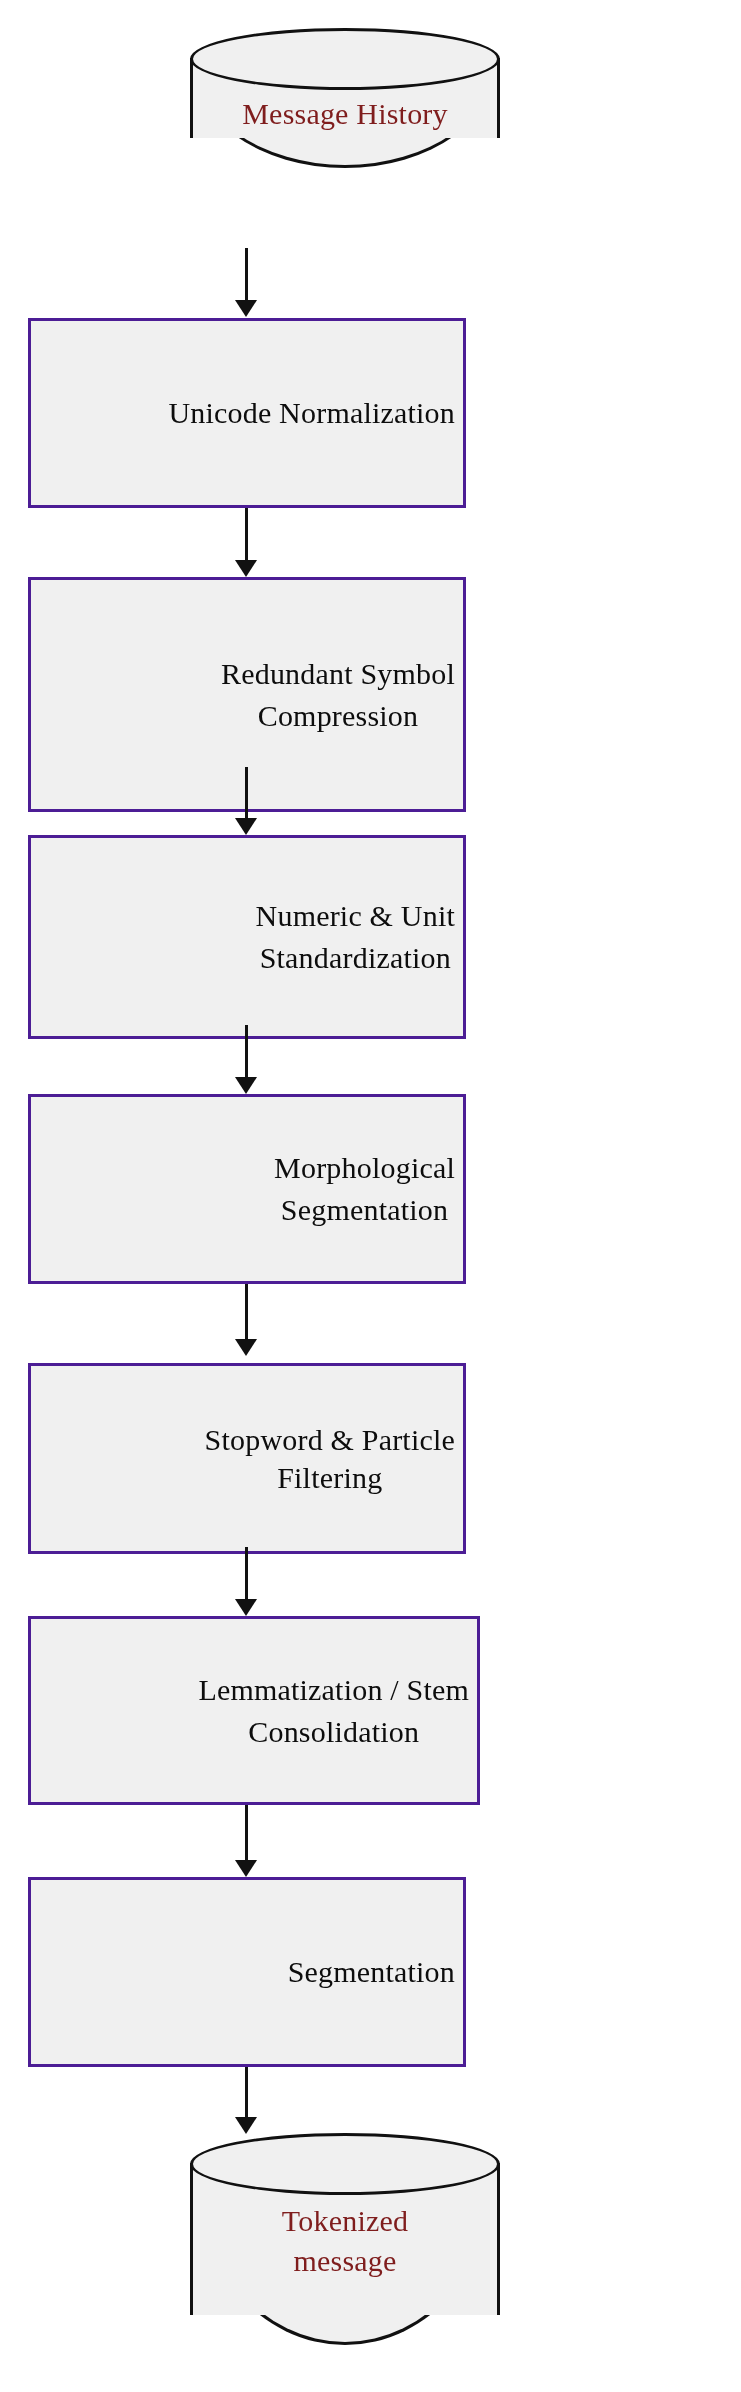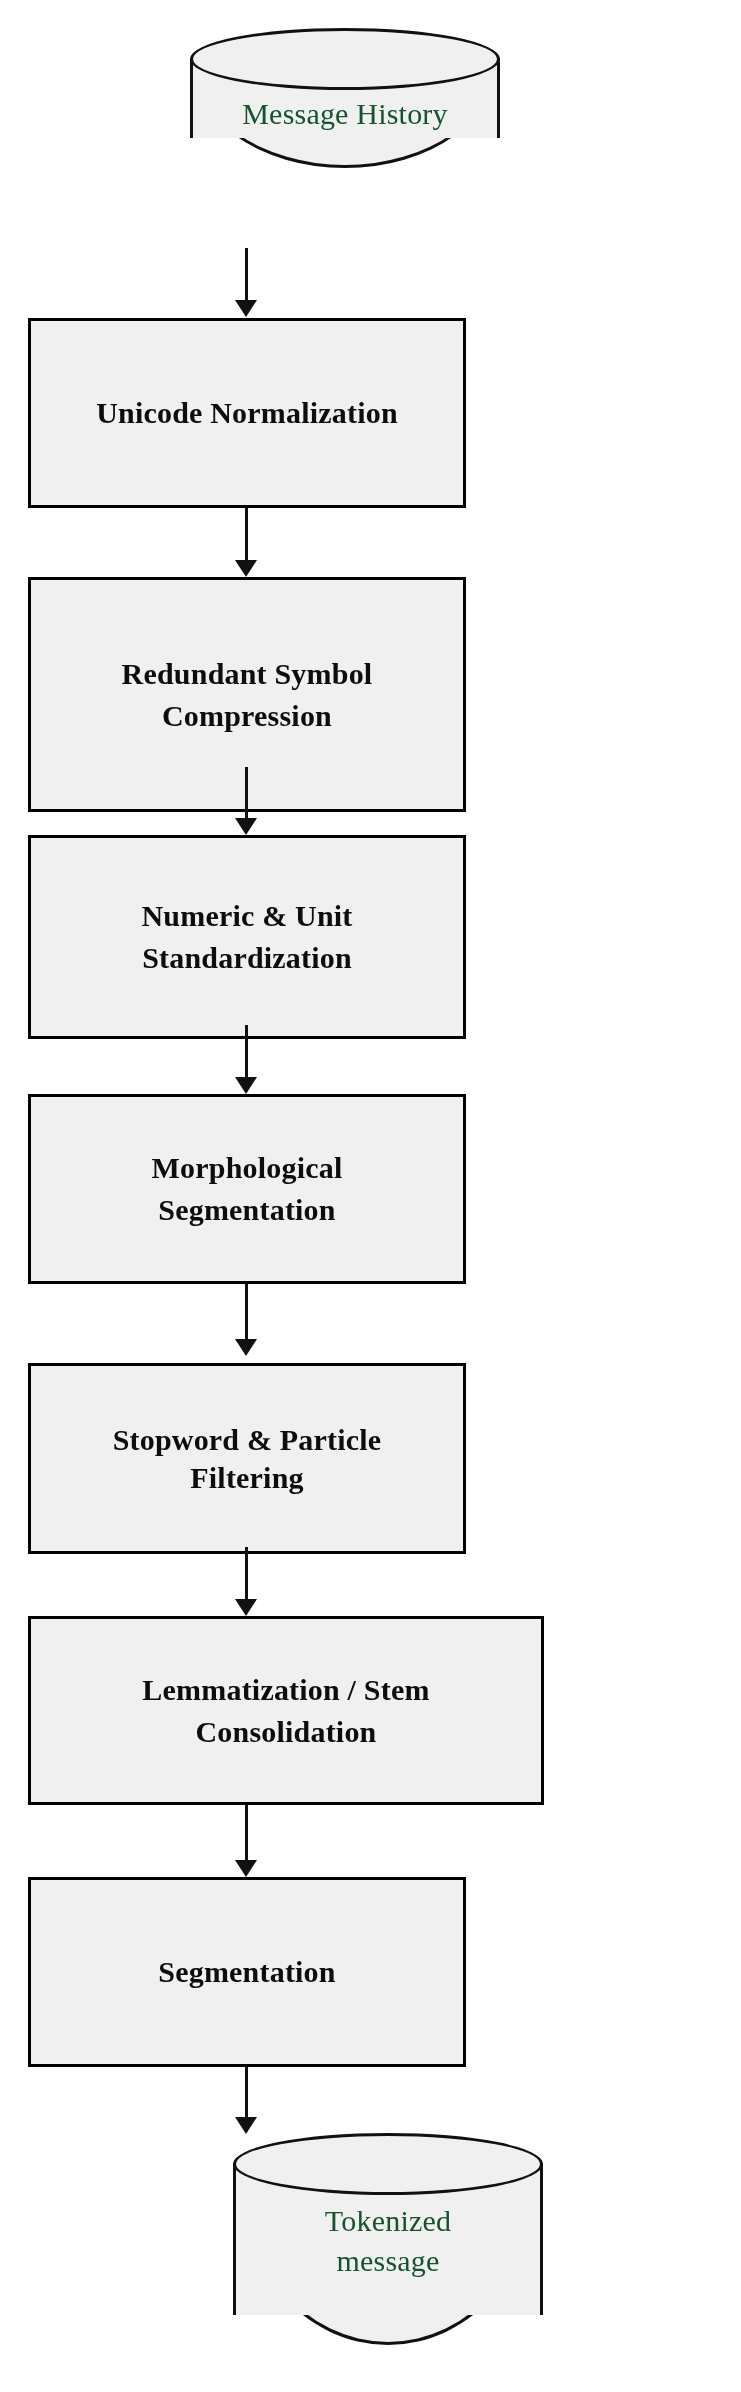--- a/index.html
+++ b/index.html
@@ -56,38 +56,37 @@
     box-sizing: border-box;
     background: #f0f0f0;
     border: 3px solid #111111;
     border-radius: 50% / 50%;
   }
   .cyl-label {
     position: absolute;
     left: 0;
     right: 0;
     text-align: center;
-    color: #14532d;
+    color: #7f1d1d;
     font-size: 30px;
     line-height: 40px;
     letter-spacing: 0.2px;
     white-space: pre-line;
     z-index: 5;
   }
 
   
   .proc-box {
     position: absolute;
     box-sizing: border-box;
     background: #f0f0f0;
-    border: 3px solid #000000;
+    border: 3px solid #4c1d95;
     display: flex;
     align-items: center;
-    justify-content: center;
-    font-weight: bold;
+    justify-content: flex-end;
   }
   .proc-label {
     text-align: center;
     color: #0d0d0d;
     font-size: 30px;
     line-height: 42px;
     white-space: pre-line;
     letter-spacing: 0.2px;
     padding: 0 8px;
   }
@@ -157,36 +156,36 @@
   <div class="arrow-head" style="left:235px; top:1339px;"></div>
 
   <div class="proc-box tight" style="left:28px; top:1356px; width:438px; height:191px;margin-top:7px;">
     <div class="proc-label">Stopword &amp; Particle
 Filtering</div>
   </div>
 
   <div class="arrow" style="left:245px; top:1547px; height:52px;"></div>
   <div class="arrow-head" style="left:235px; top:1599px;"></div>
 
-  <div class="proc-box" style="left:28px; top:1616px; width:516px; height:189px;">
+  <div class="proc-box" style="left:28px; top:1616px; width:452px; height:189px;">
     <div class="proc-label">Lemmatization / Stem
 Consolidation</div>
   </div>
 
   <div class="arrow" style="left:245px; top:1805px; height:55px;"></div>
   <div class="arrow-head" style="left:235px; top:1860px;"></div>
 
   <div class="proc-box" style="left:28px; top:1877px; width:438px; height:190px;">
     <div class="proc-label">Segmentation</div>
   </div>
 
   <div class="arrow" style="left:245px; top:2067px; height:50px;"></div>
   <div class="arrow-head" style="left:235px; top:2117px;"></div>
 
-  <div class="cylinder" style="left:190px; top:2133px; width:310px; height:212px;margin-left:43px;">
+  <div class="cylinder" style="left:190px; top:2133px; width:310px; height:212px;">
     <div class="cyl-bottom" style="top:30px; height:182px;"></div>
     <div class="cyl-body" style="top:30px; height:152px;"></div>
     <div class="cyl-top" style="top:0px; height:62px;"></div>
     <div class="cyl-label" style="top:68px;">Tokenized
 message</div>
   </div>
 
 </div>
 
 </body></html>

